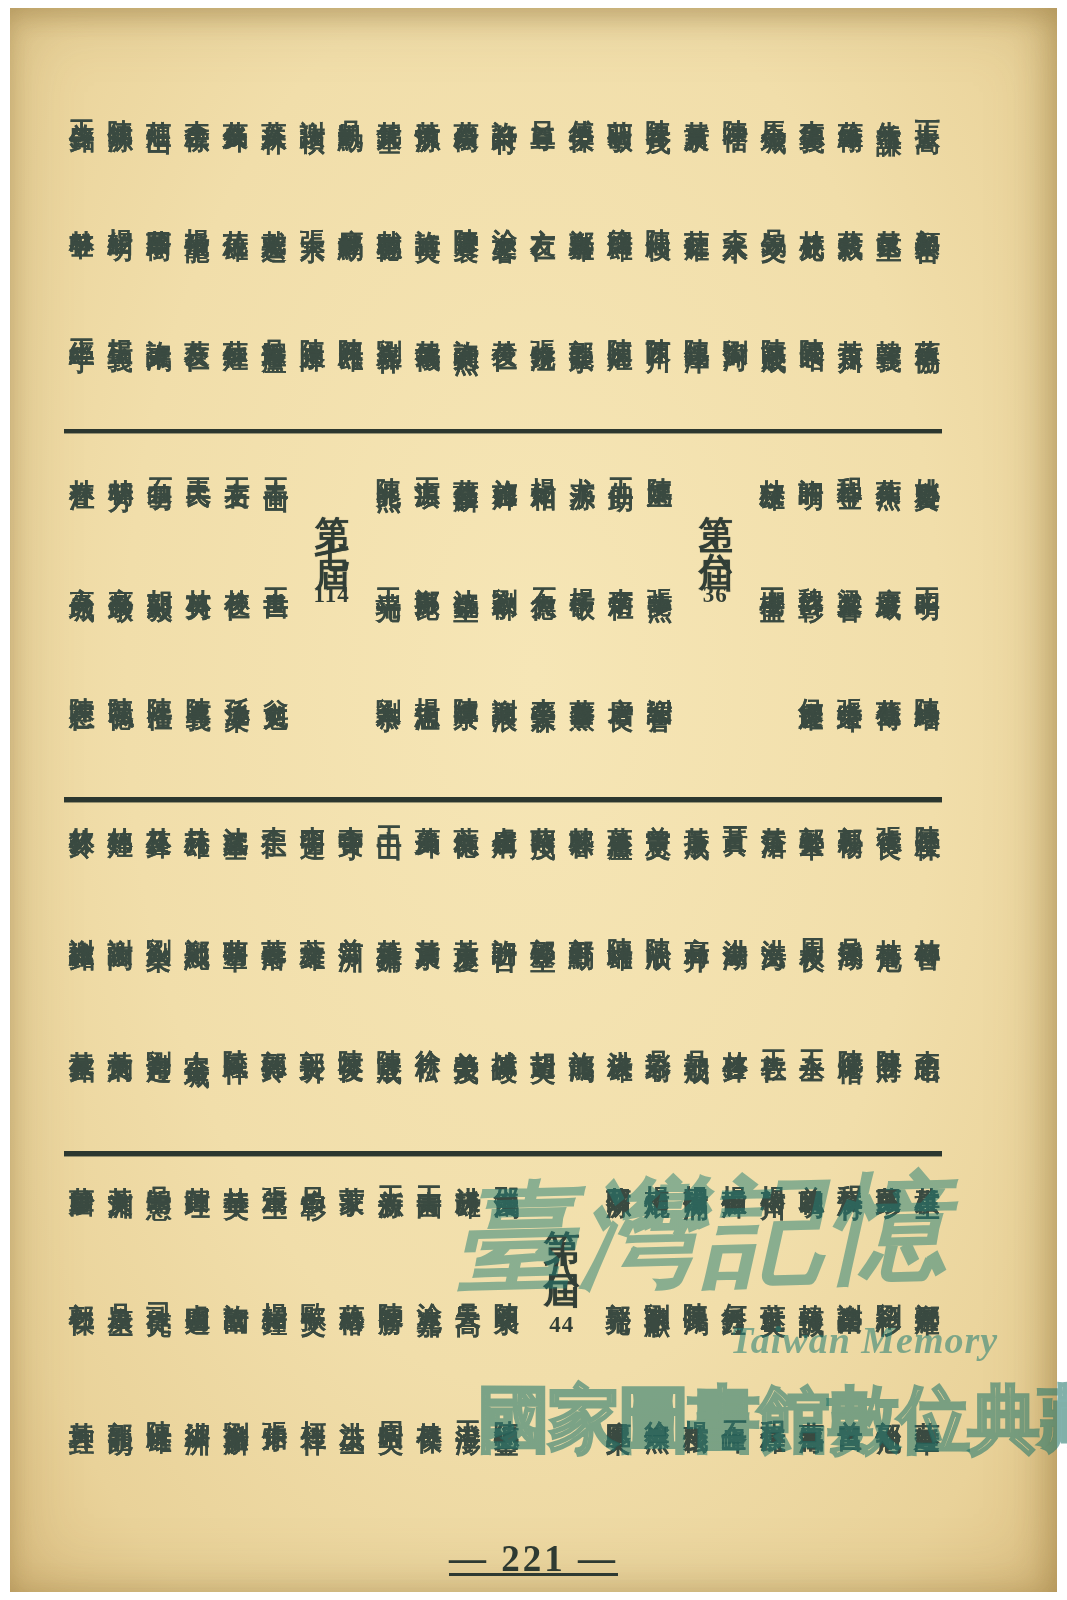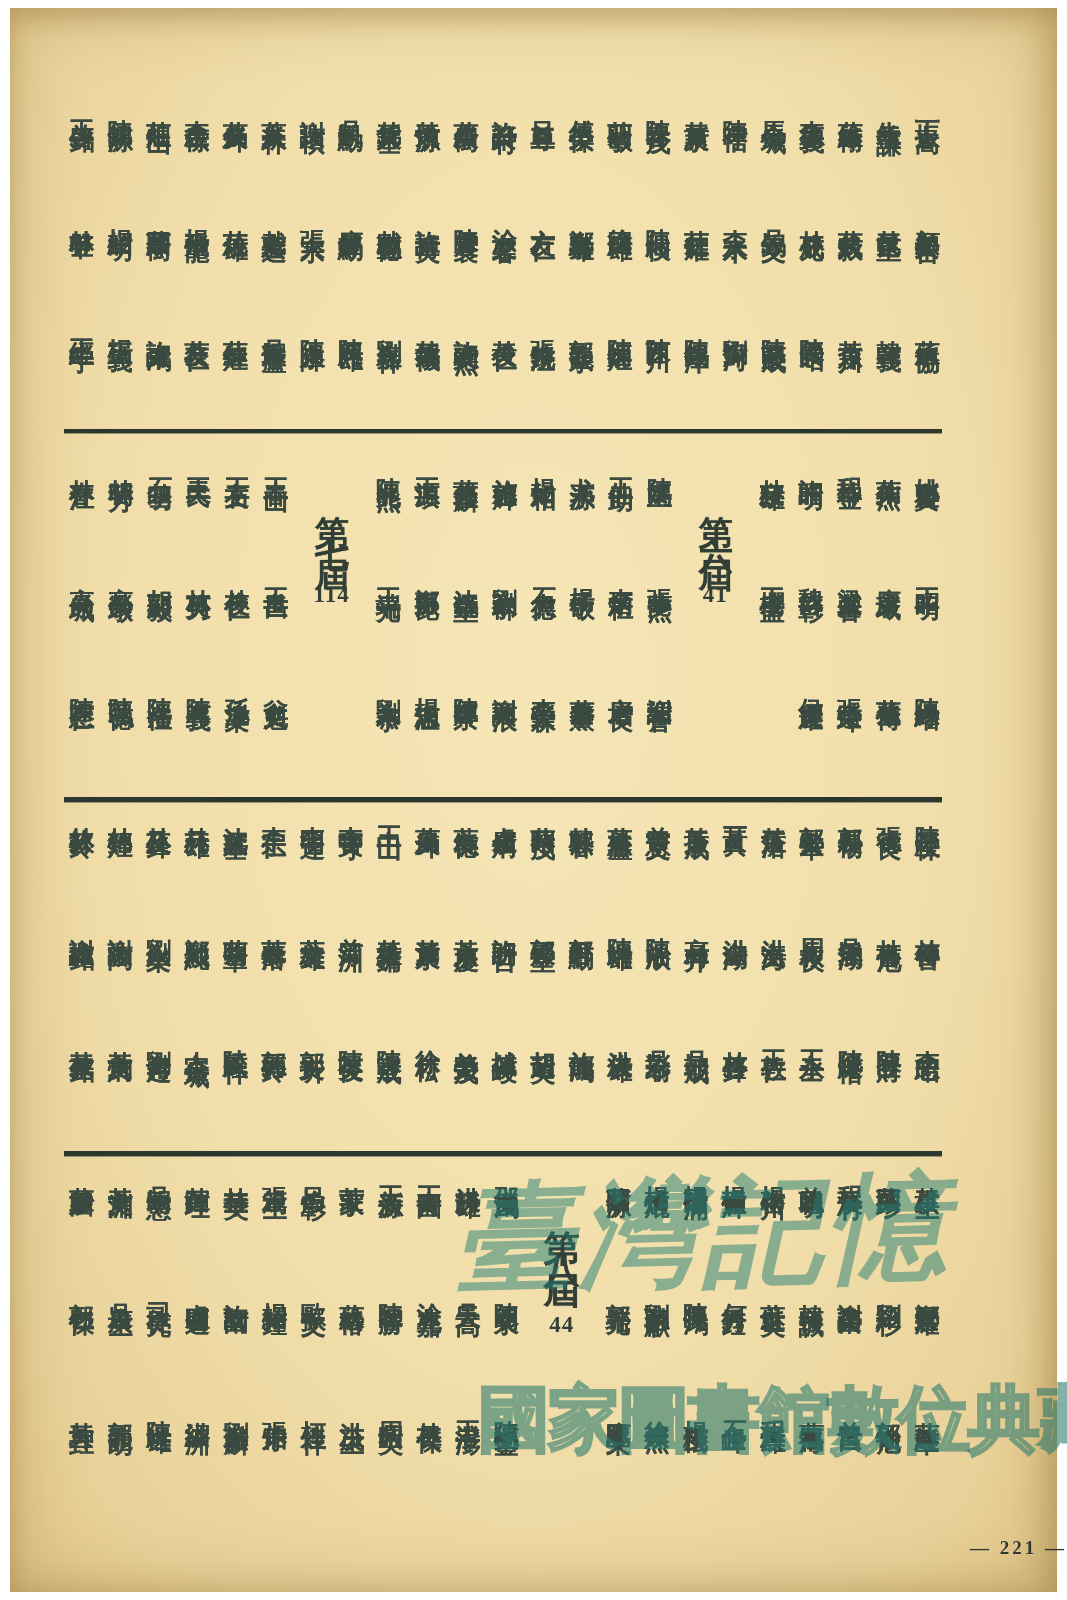--- a/index.html
+++ b/index.html
@@ -26,22 +26,22 @@
   #band2 .hcol{flex:1.9 1 0;}
   #band2 .htitle{margin-top:30px;}
   #band3{top:806px;height:336px;}
   #band4{top:1166px;height:352px;}
   #band4 .hcol{flex:1.9 1 0;}
   #band4 .htitle{margin-top:36px;font-size:36px;}
   #band4 .hcount{margin-top:44px;}
   .rule{position:absolute;left:64px;width:878px;height:4px;background:#2c372f;
         box-shadow:0 1px 0 rgba(44,55,47,.45);}
   #rule1{top:429px;} #rule2{top:797px;height:5px;} #rule3{top:1151px;height:5px;}
-  .pageno{position:absolute;left:0;right:0;top:1537px;text-align:right;
-        font-size:19px;font-weight:bold;color:#2e3a32;letter-spacing:3px;}
+  .pageno{position:absolute;left:0;right:0;top:1537px;text-align:center;
+        font-size:37px;font-weight:bold;color:#2e3a32;letter-spacing:3px;text-decoration:underline;}
   
   .wm{position:absolute;pointer-events:none;}
   .wm-title{left:455px;top:1175px;width:520px;font-size:118px;font-weight:bold;font-style:italic;
         color:rgba(34,125,116,.50);letter-spacing:6px;line-height:1;transform:rotate(-1.5deg);
         white-space:nowrap;}
   .wm-sub{left:730px;top:1318px;font-size:38px;font-style:italic;font-weight:bold;
         color:rgba(34,125,116,.55);letter-spacing:1px;}
   .wm-line2{left:478px;top:1372px;font-size:72px;font-weight:bold;letter-spacing:-2px;
         color:rgba(240,225,170,.12);-webkit-text-stroke:2.5px rgba(28,115,106,.55);
         white-space:nowrap;}
@@ -360,21 +360,21 @@
         </div>
         <div class="slot">
           <div class="name">王櫻盛</div>
         </div>
         <div class="slot">
           <div class="name"></div>
         </div>
       </div>
       <div class="hcol">
         <div class="htitle">第六屆</div>
-        <div class="hcount">41</div>
+        <div class="hcount">36</div>
       </div>
       <div class="col">
         <div class="slot">
           <div class="name">陳媽玉</div>
         </div>
         <div class="slot">
           <div class="name">張夢熊</div>
         </div>
         <div class="slot">
           <div class="name">謝紹蒼</div>
@@ -1019,16 +1019,17 @@
         <div class="slot">
           <div class="name">郭仁傑</div>
         </div>
         <div class="slot">
           <div class="name">黃坤垚</div>
         </div>
       </div>
     </div>
 
   <div class="wm wm-title">臺灣記憶</div>
+  <div class="wm wm-sub">Taiwan Memory</div>
   <div class="wm wm-line2">國家圖書館數位典藏</div>
 
   <div class="pageno">— 221 —</div>
 </div>
 
 </body></html>

